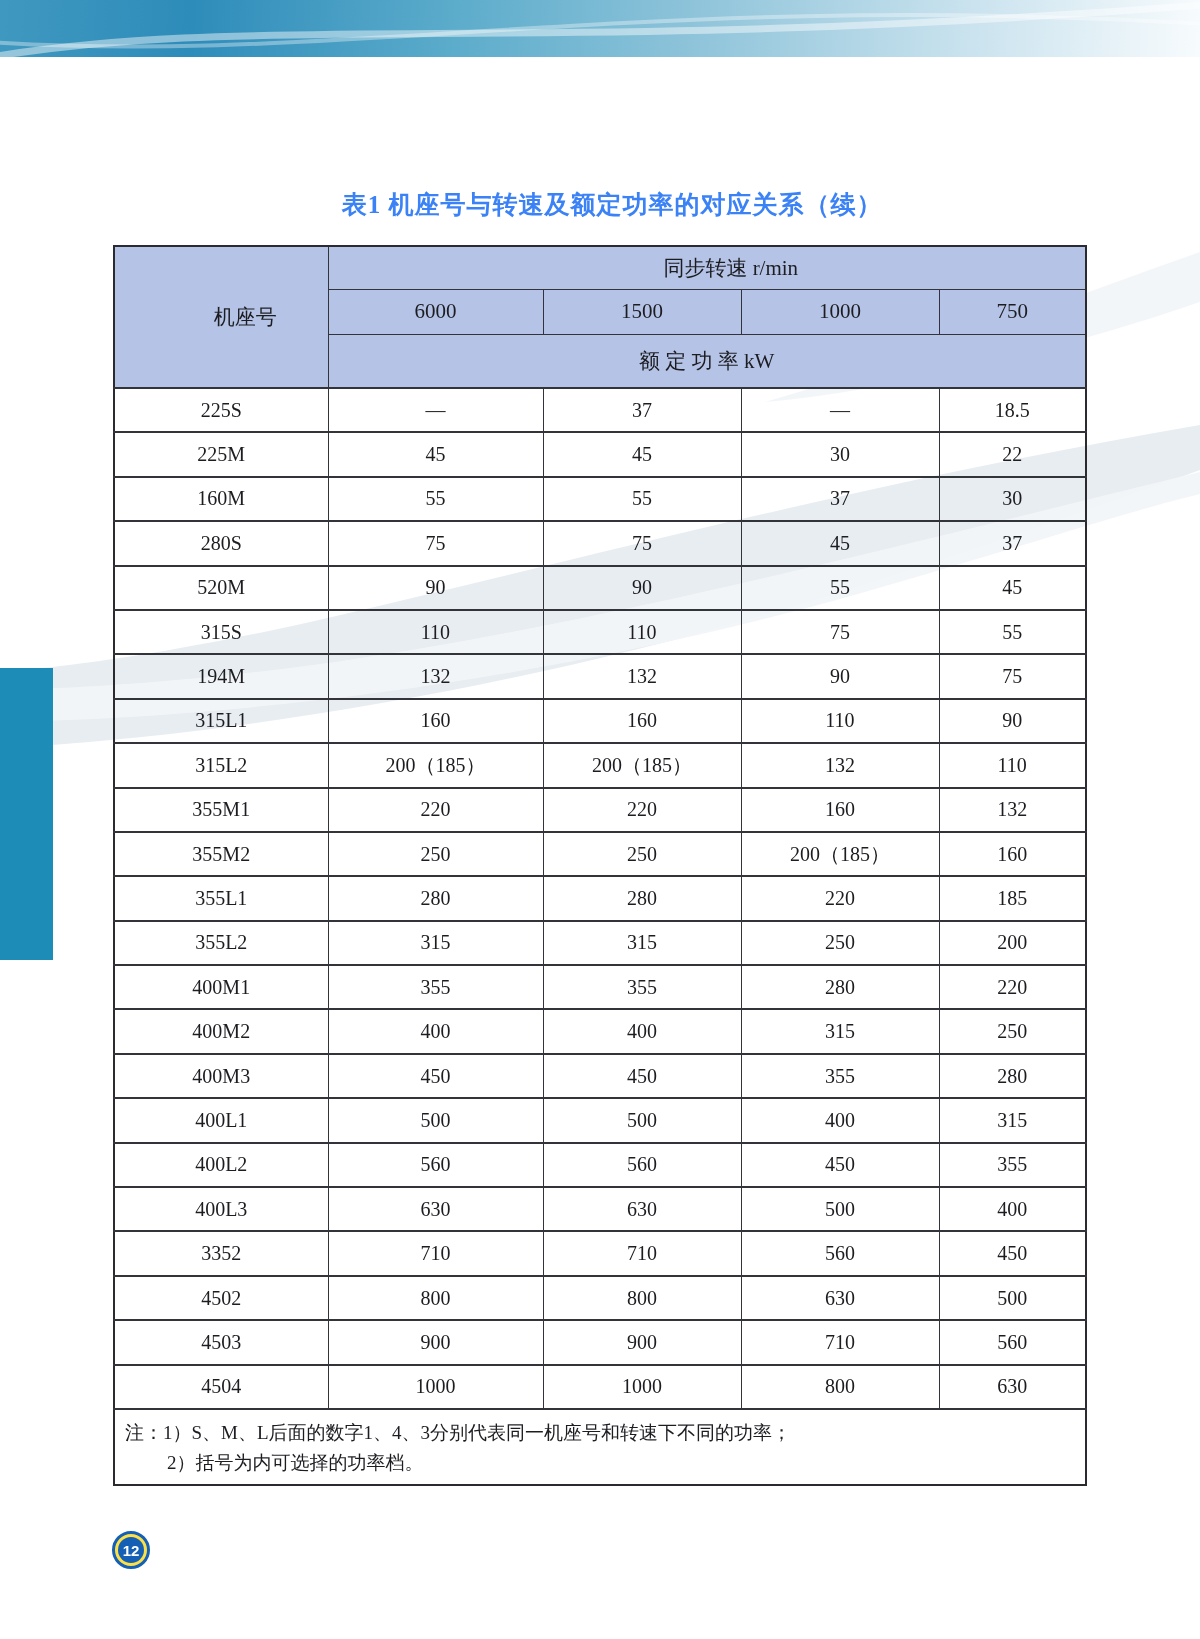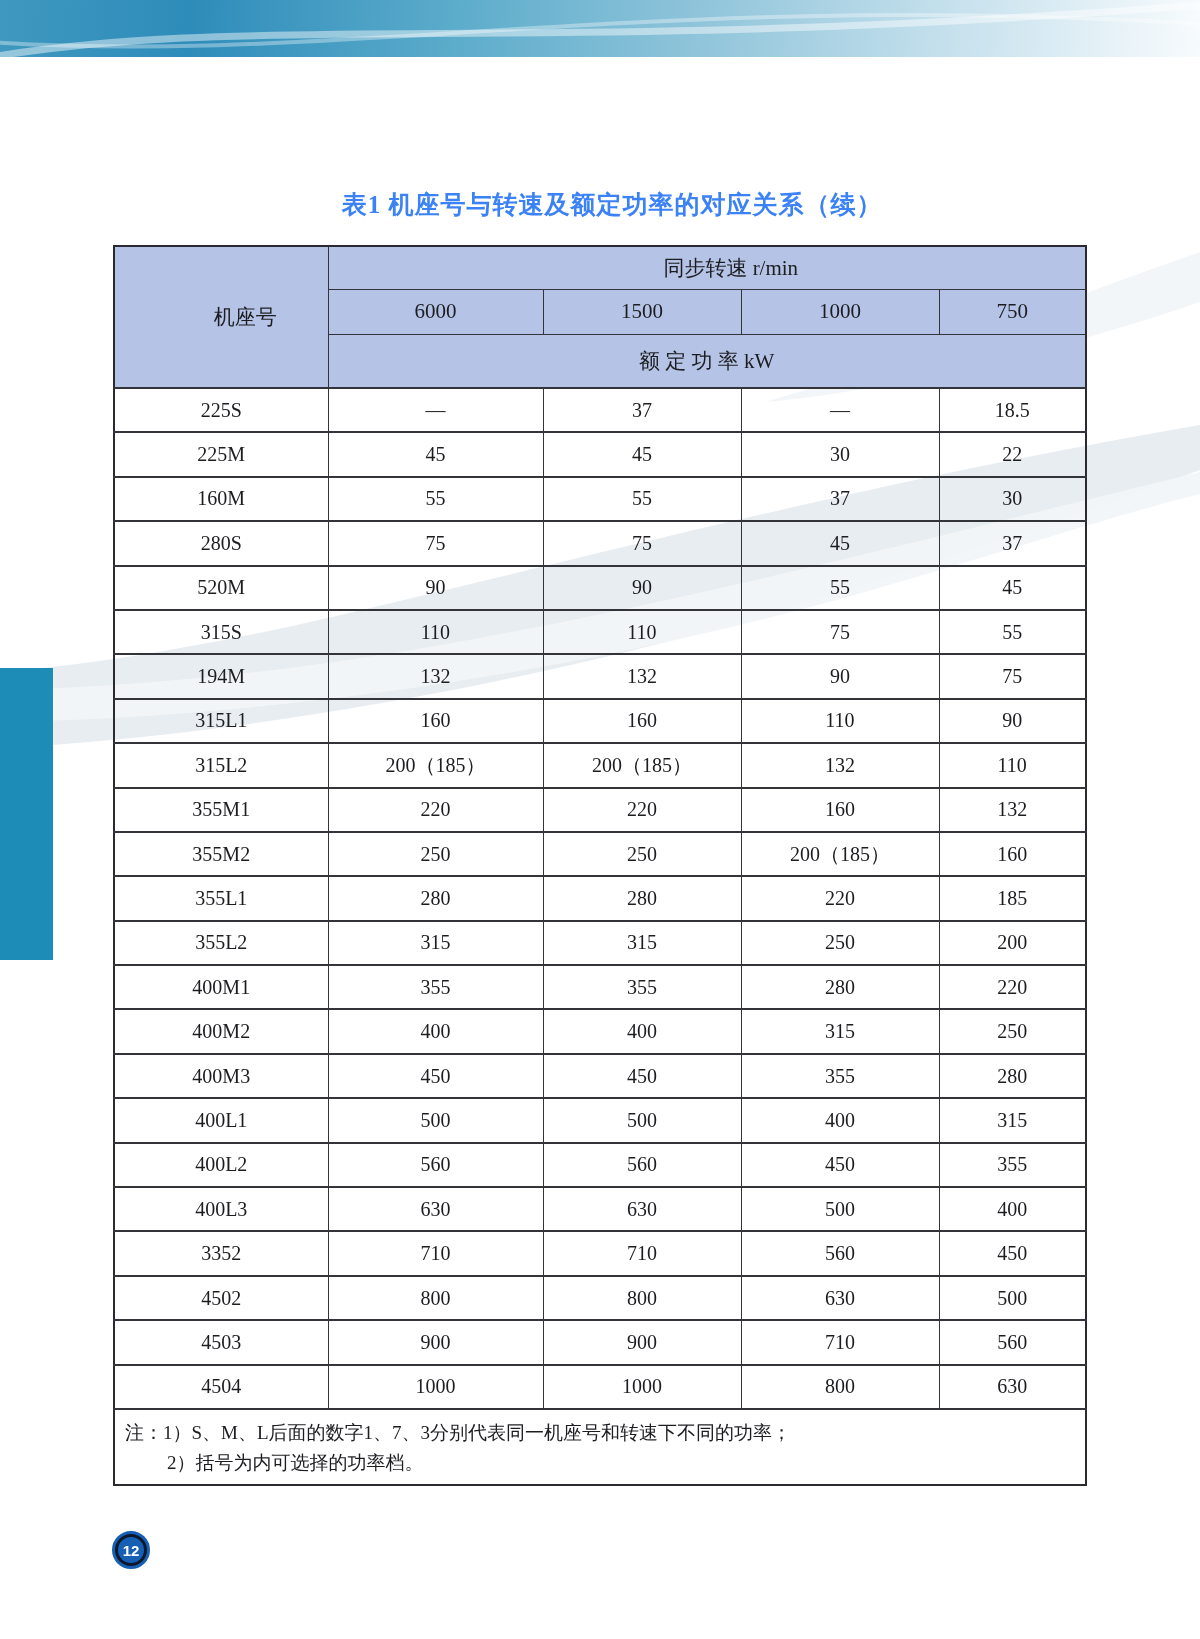--- a/index.html
+++ b/index.html
@@ -59,21 +59,21 @@
   #main-table tbody td { height:44.4px; border-top-width:2.2px; border-bottom-width:2.2px; }
   #main-table .note-cell {
     height:76px; text-align:left; font-size:19px; line-height:30px;
     padding:7px 10px 5px 10px; border-top-width:2.5px;
   }
   .note-line2 { padding-left:42px; }
   
   #page-badge {
     position:absolute; left:112px; top:1531px; z-index:2;
     width:38px; height:38px; border:3px solid #1560b4; border-radius:50%;
-    display:flex; align-items:center; justify-content:center; background:#0f172a;
+    display:flex; align-items:center; justify-content:center; background:#fde047;
   }
   #page-badge .inner {
     width:26px; height:26px; border-radius:50%; background:#1560b4;
     color:#ffffff; display:flex; align-items:center; justify-content:center;
     font-family:"Liberation Sans","DejaVu Sans",sans-serif;
     font-size:15px; font-weight:bold;
   }
 </style>
 </head>
 <body>
@@ -280,21 +280,21 @@
     <td>4504</td>
     <td>1000</td>
     <td>1000</td>
     <td>800</td>
     <td>630</td>
   </tr>
       </tbody>
     <tfoot>
       <tr>
         <td colspan="5" class="note-cell">
-          <div class="note-line1">注：1）S、M、L后面的数字1、7、3分别代表同一机座号和转速下不同的功率；</div>
+          <div class="note-line1">注：1）S、M、L后面的数字1、4、3分别代表同一机座号和转速下不同的功率；</div>
           <div class="note-line2">2）括号为内可选择的功率档。</div>
         </td>
       </tr>
     </tfoot>
   </table>
 
   <div id="page-badge">
     <span class="inner">12</span>
   </div>
 

